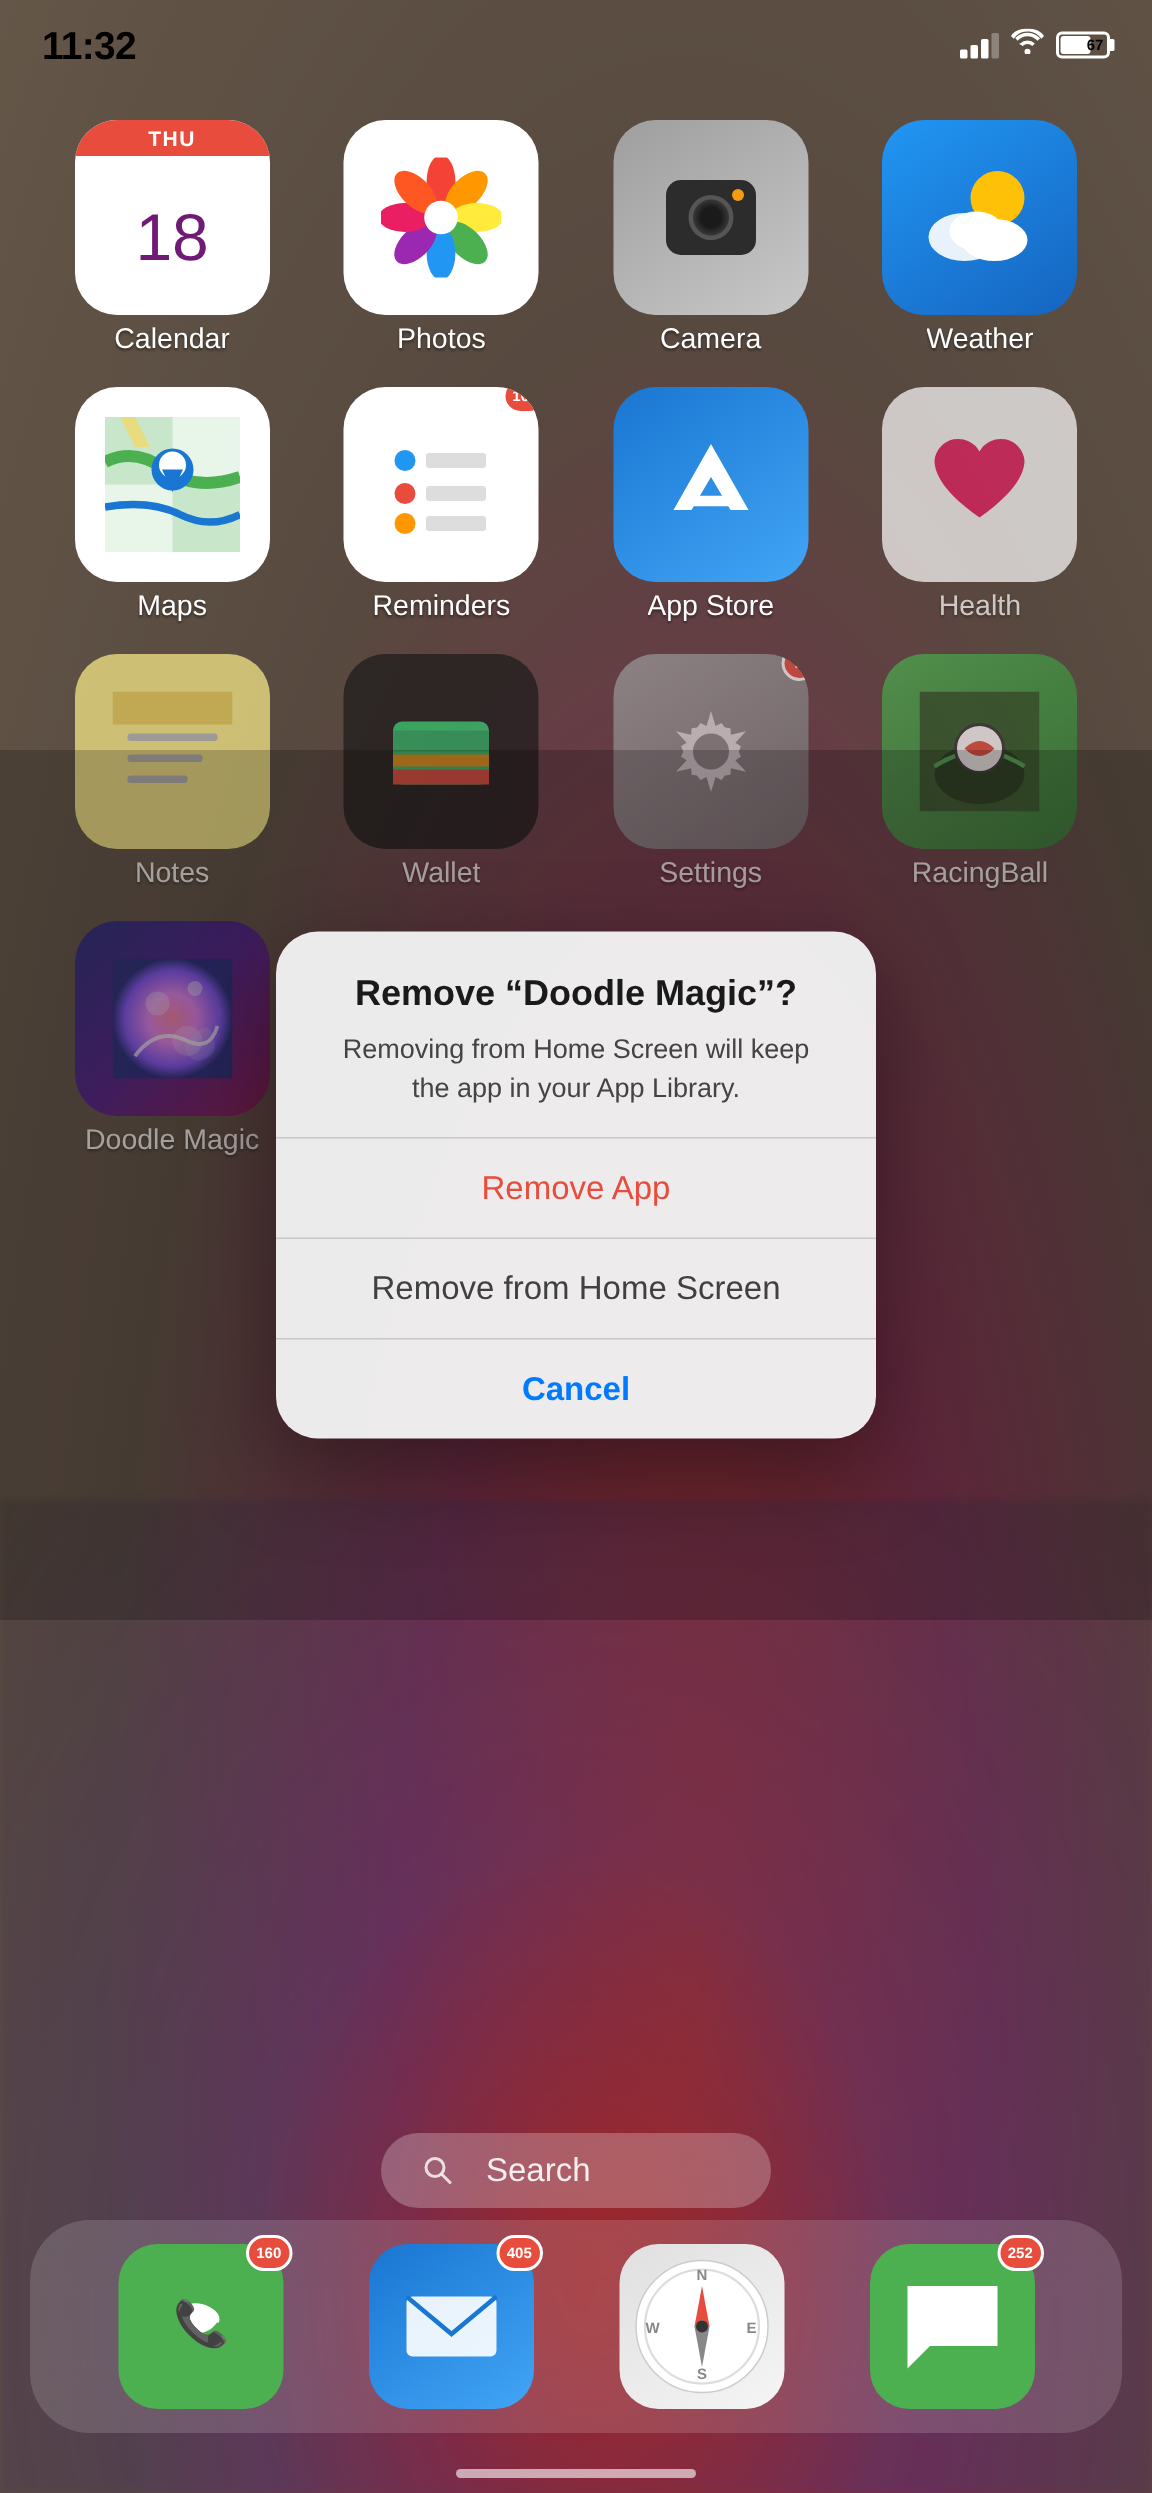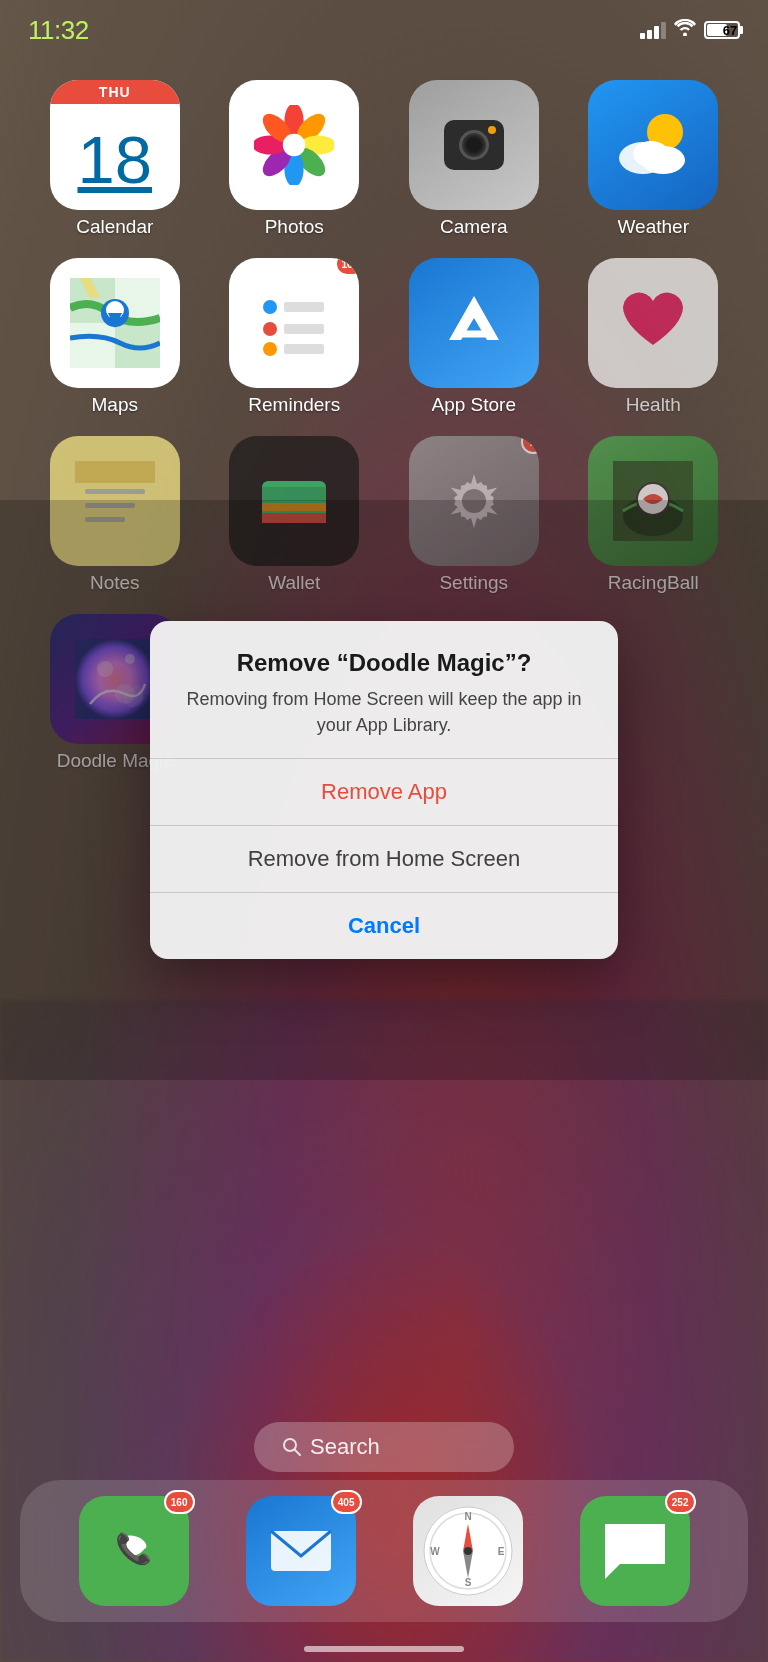--- a/index.html
+++ b/index.html
@@ -34,23 +34,23 @@
       right: 0;
       height: 60px;
       display: flex;
       align-items: center;
       justify-content: space-between;
       padding: 0 28px;
       z-index: 100;
     }
 
     .status-time {
-      color: #bef264;
+      color: #000000;
       font-size: 26px;
-      font-weight: 400;
+      font-weight: 700;
       letter-spacing: -0.5px;
     }
 
     .status-icons {
       display: flex;
       align-items: center;
       gap: 8px;
     }
 
     .signal-bars {
@@ -102,21 +102,21 @@
       width: 67%;
       border-radius: 2px;
     }
 
     .battery-text {
       position: absolute;
       inset: 0;
       display: flex;
       align-items: center;
       justify-content: center;
-      font-size: 13px;
+      font-size: 10px;
       font-weight: 700;
       color: black;
       margin-left: 16px;
     }
 
     
     .app-grid {
       position: absolute;
       top: 70px;
       left: 0;
@@ -186,26 +186,25 @@
       width: 100%;
       text-align: center;
       color: white;
       font-size: 14px;
       font-weight: 600;
       padding: 4px 0;
       text-transform: uppercase;
       letter-spacing: 1px;
     }
     .cal-date {
-      font-size: 67px;
+      font-size: 44px;
       font-weight: 200;
-      color: #0369a1;
+      color: #701a75;
       line-height: 1;
       padding-top: 4px;
-      text-decoration: underline;
     }
 
     
     .photos-icon {
       background: white;
     }
     .photos-flower {
       width: 80px;
       height: 80px;
     }
@@ -354,21 +353,21 @@
       position: absolute;
       bottom: 190px;
       left: 50%;
       transform: translateX(-50%);
       background: rgba(255,255,255,0.25);
       backdrop-filter: blur(10px);
       border-radius: 30px;
       padding: 12px 28px;
       display: flex;
       align-items: center;
-      gap: 8px;
+      gap: 22px;
       width: 260px;
       z-index: 10;
     }
 
     .search-text {
       color: rgba(255,255,255,0.9);
       font-size: 22px;
       font-weight: 400;
     }
 
@@ -378,22 +377,22 @@
       inset: 0;
       background: rgba(0,0,0,0.2);
       z-index: 50;
       display: flex;
       align-items: center;
       justify-content: center;
     }
 
     .dialog {
       background: rgba(242,242,242,0.97);
-      border-radius: 18px;
-      width: 468px;
+      border-radius: 28px;
+      width: 400px;
       overflow: hidden;
       box-shadow: 0 20px 60px rgba(0,0,0,0.4);
     }
 
     .dialog-content {
       padding: 28px 32px 20px;
       text-align: center;
     }
 
     .dialog-title {

